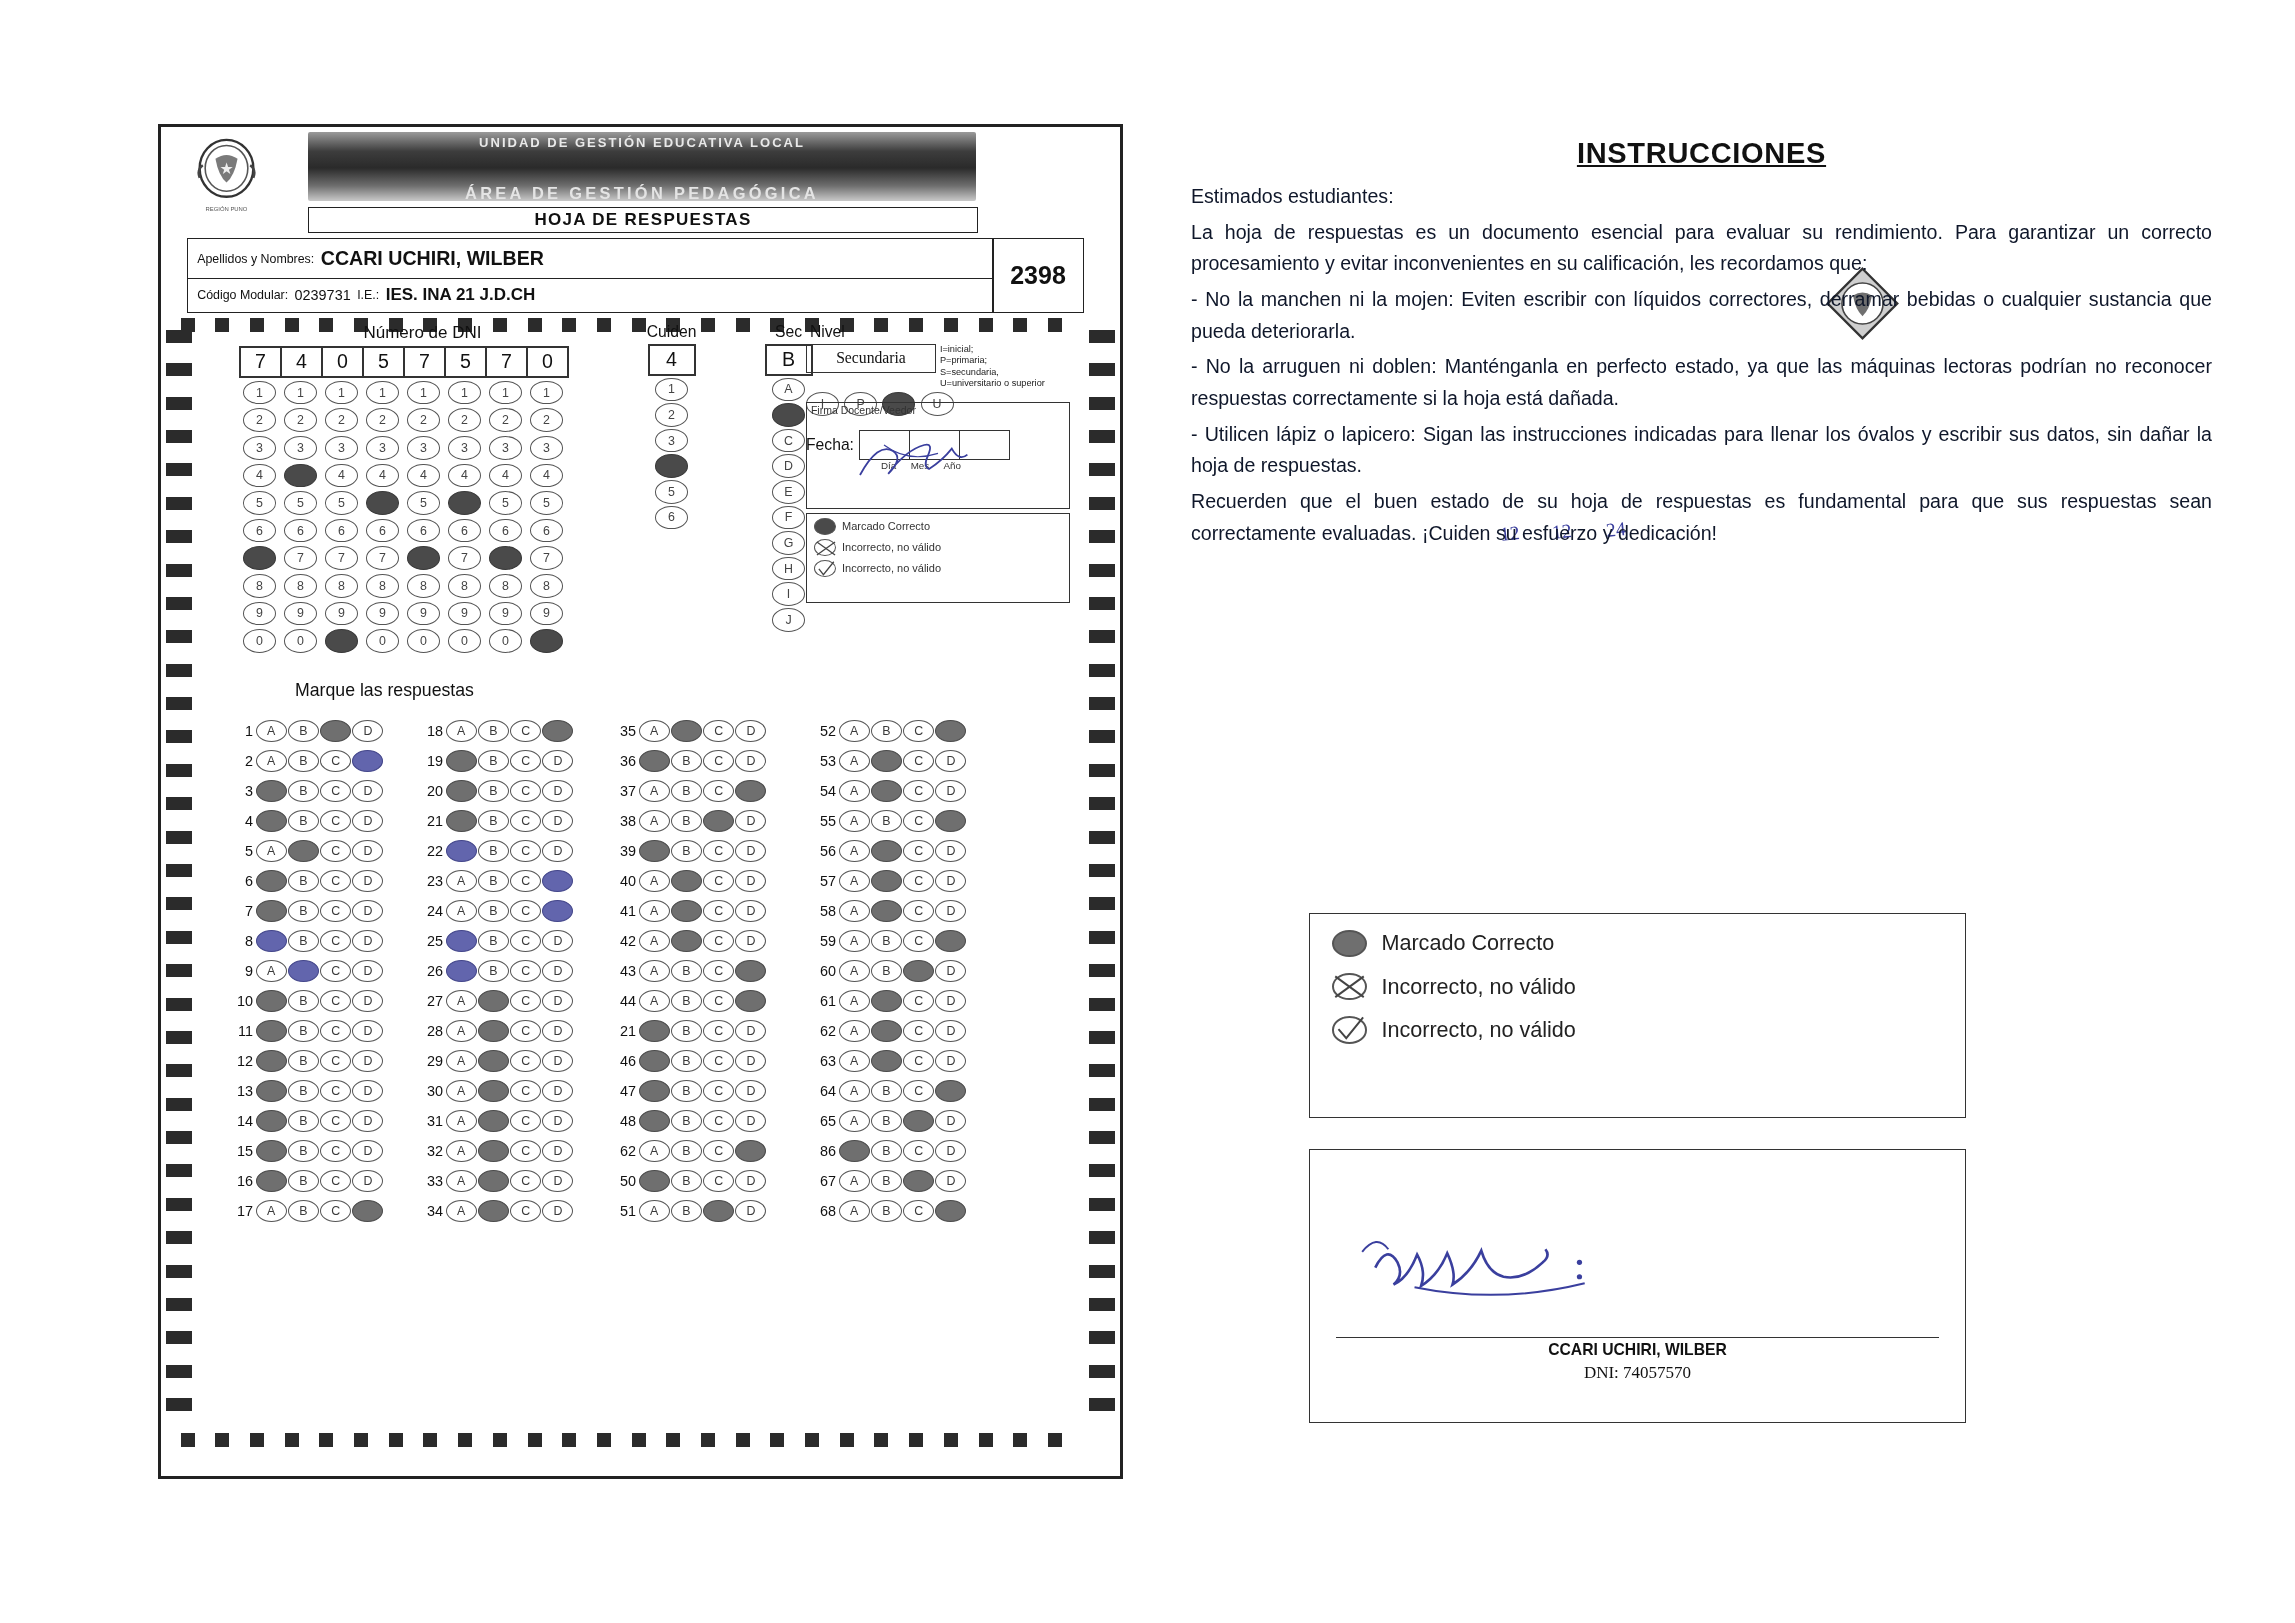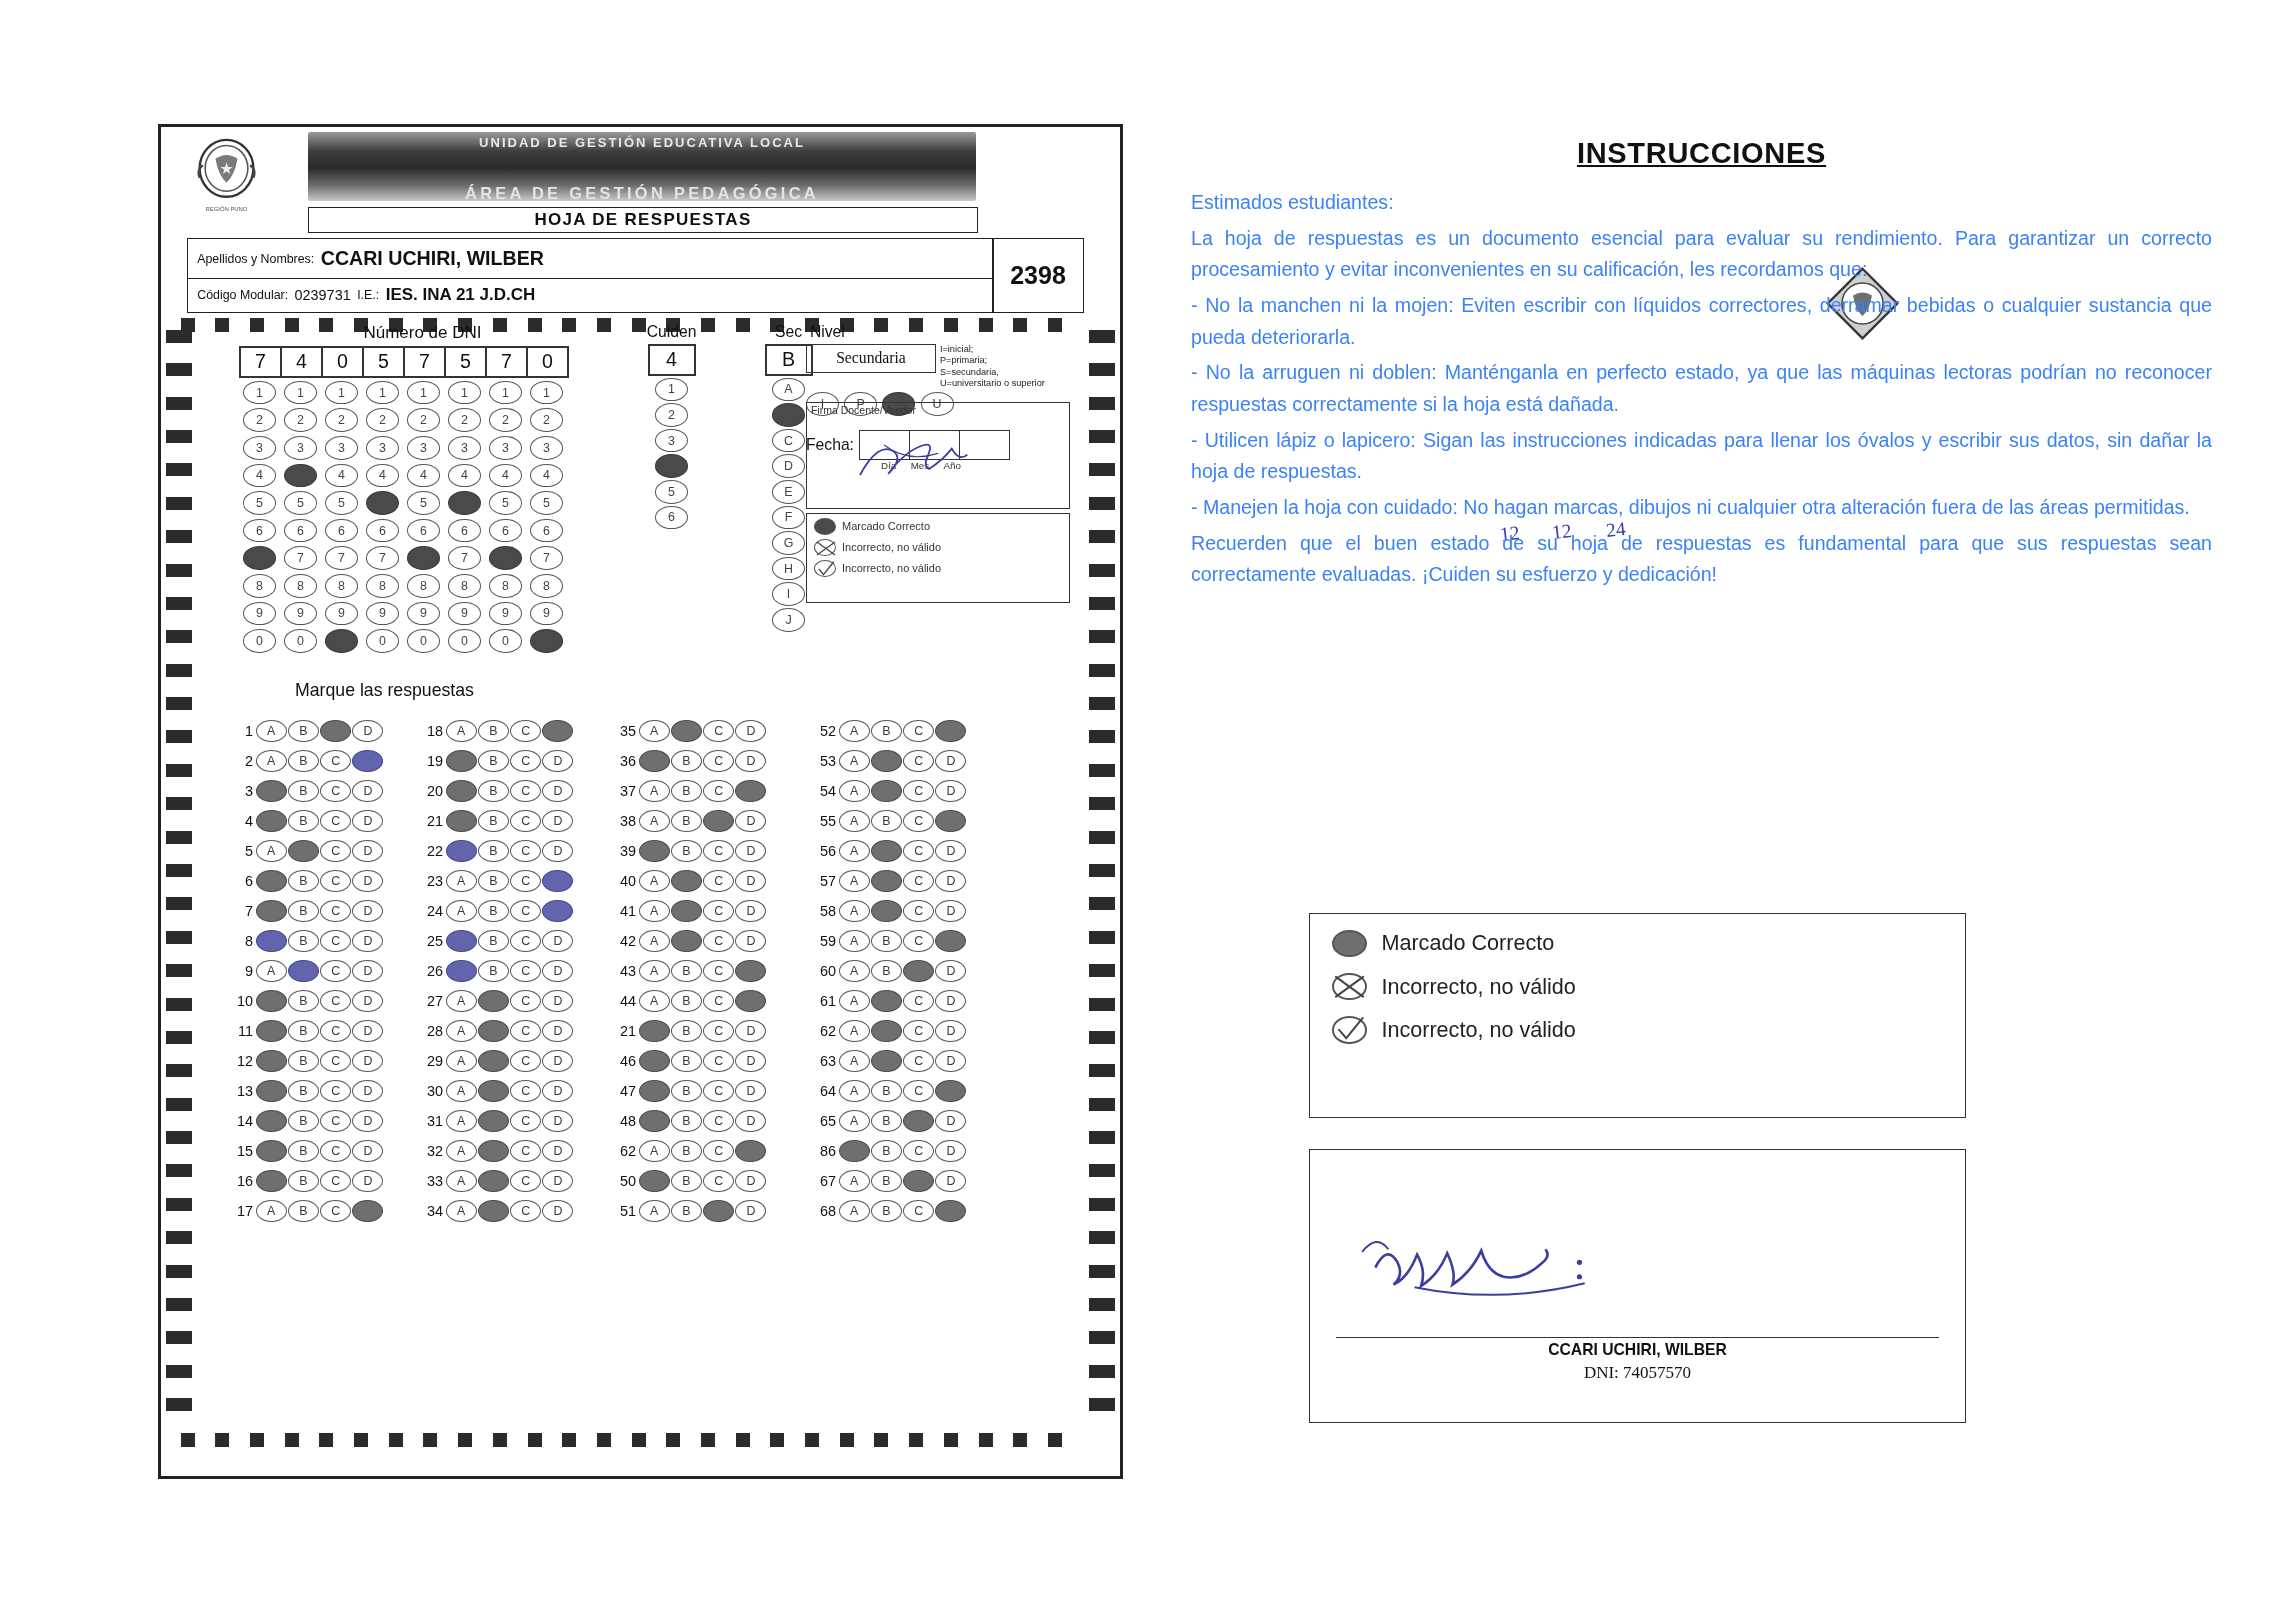--- a/index.html
+++ b/index.html
@@ -61,21 +61,21 @@
   .anscol{position:absolute;top:0;}
   .ansrow{display:flex;align-items:center;height:30px;}
   .qn{width:30px;text-align:right;font-size:14.4px;padding-right:2.6px;}
   .obub{width:31px;height:22px;border:1.3px solid #555;border-radius:50%;display:flex;align-items:center;justify-content:center;font-size:12.4px;color:#3a3a3a;box-sizing:border-box;margin-right:1.3px;}
   .obub.f{background:#6f6f6f;border-color:#4a4a4a;color:transparent;}
   .obub.fb{background:#6265ad;border-color:#43468a;color:transparent;}
 
   
   .right{position:absolute;left:1191px;top:137px;width:1021px;}
   .r-title{text-align:center;font-size:29px;font-weight:bold;text-decoration:underline;font-family:"Liberation Sans",sans-serif;letter-spacing:0.7px;}
-  .r-para{font-size:19.6px;line-height:1.62;margin-top:17px;text-align:justify;font-family:"Liberation Sans",sans-serif;color:#3b82f6;}
+  .r-para{font-size:19.6px;line-height:1.62;margin-top:11px;text-align:justify;font-family:"Liberation Sans",sans-serif;color:#0f172a;}
   .r-para p{margin:0 0 3.9px 0;}
 
   .r-legend{position:absolute;left:1309px;top:913px;width:655px;height:203px;border:1.3px solid #333;}
   .r-legend .li{display:flex;align-items:center;gap:14.4px;margin:15.7px 0 15.7px 22px;font-size:21.6px;color:#222;}
   .big-ov{width:35px;height:27.5px;border:2px solid #555;border-radius:50%;box-sizing:border-box;position:relative;}
   .big-ov.f{background:#6f6f6f;}
 
   .r-sign{position:absolute;left:1309px;top:1149px;width:655px;height:272px;border:1.3px solid #333;}
   .r-sign .cap{font-size:22px;margin:11.8px 0 0 17px;}
   .sig-line{position:absolute;left:26px;right:26px;top:187px;border-bottom:1.3px solid #333;}
@@ -1131,21 +1131,20 @@
   </div>
 
   <div class="right">
     <div class="r-title">INSTRUCCIONES</div>
     <div class="r-para" id="instr-paras">
         <p>Estimados estudiantes:</p>
         <p>La hoja de respuestas es un documento esencial para evaluar su rendimiento. Para garantizar un correcto procesamiento y evitar inconvenientes en su calificación, les recordamos que:</p>
         <p>- No la manchen ni la mojen: Eviten escribir con líquidos correctores, derramar bebidas o cualquier sustancia que pueda deteriorarla.</p>
         <p>- No la arruguen ni doblen: Manténganla en perfecto estado, ya que las máquinas lectoras podrían no reconocer respuestas correctamente si la hoja está dañada.</p>
         <p>- Utilicen lápiz o lapicero: Sigan las instrucciones indicadas para llenar los óvalos y escribir sus datos, sin dañar la hoja de respuestas.</p>
-        <p>- Manejen la hoja con cuidado: No hagan marcas, dibujos ni cualquier otra alteración fuera de las áreas permitidas.</p>
         <p>Recuerden que el buen estado de su hoja de respuestas es fundamental para que sus respuestas sean correctamente evaluadas. ¡Cuiden su esfuerzo y dedicación!</p>
       </div>
   </div>
 
   <div class="r-legend">
     <div class="li">
       <span class="big-ov f"></span>
       <span>Marcado Correcto</span>
     </div>
     <div class="li">

